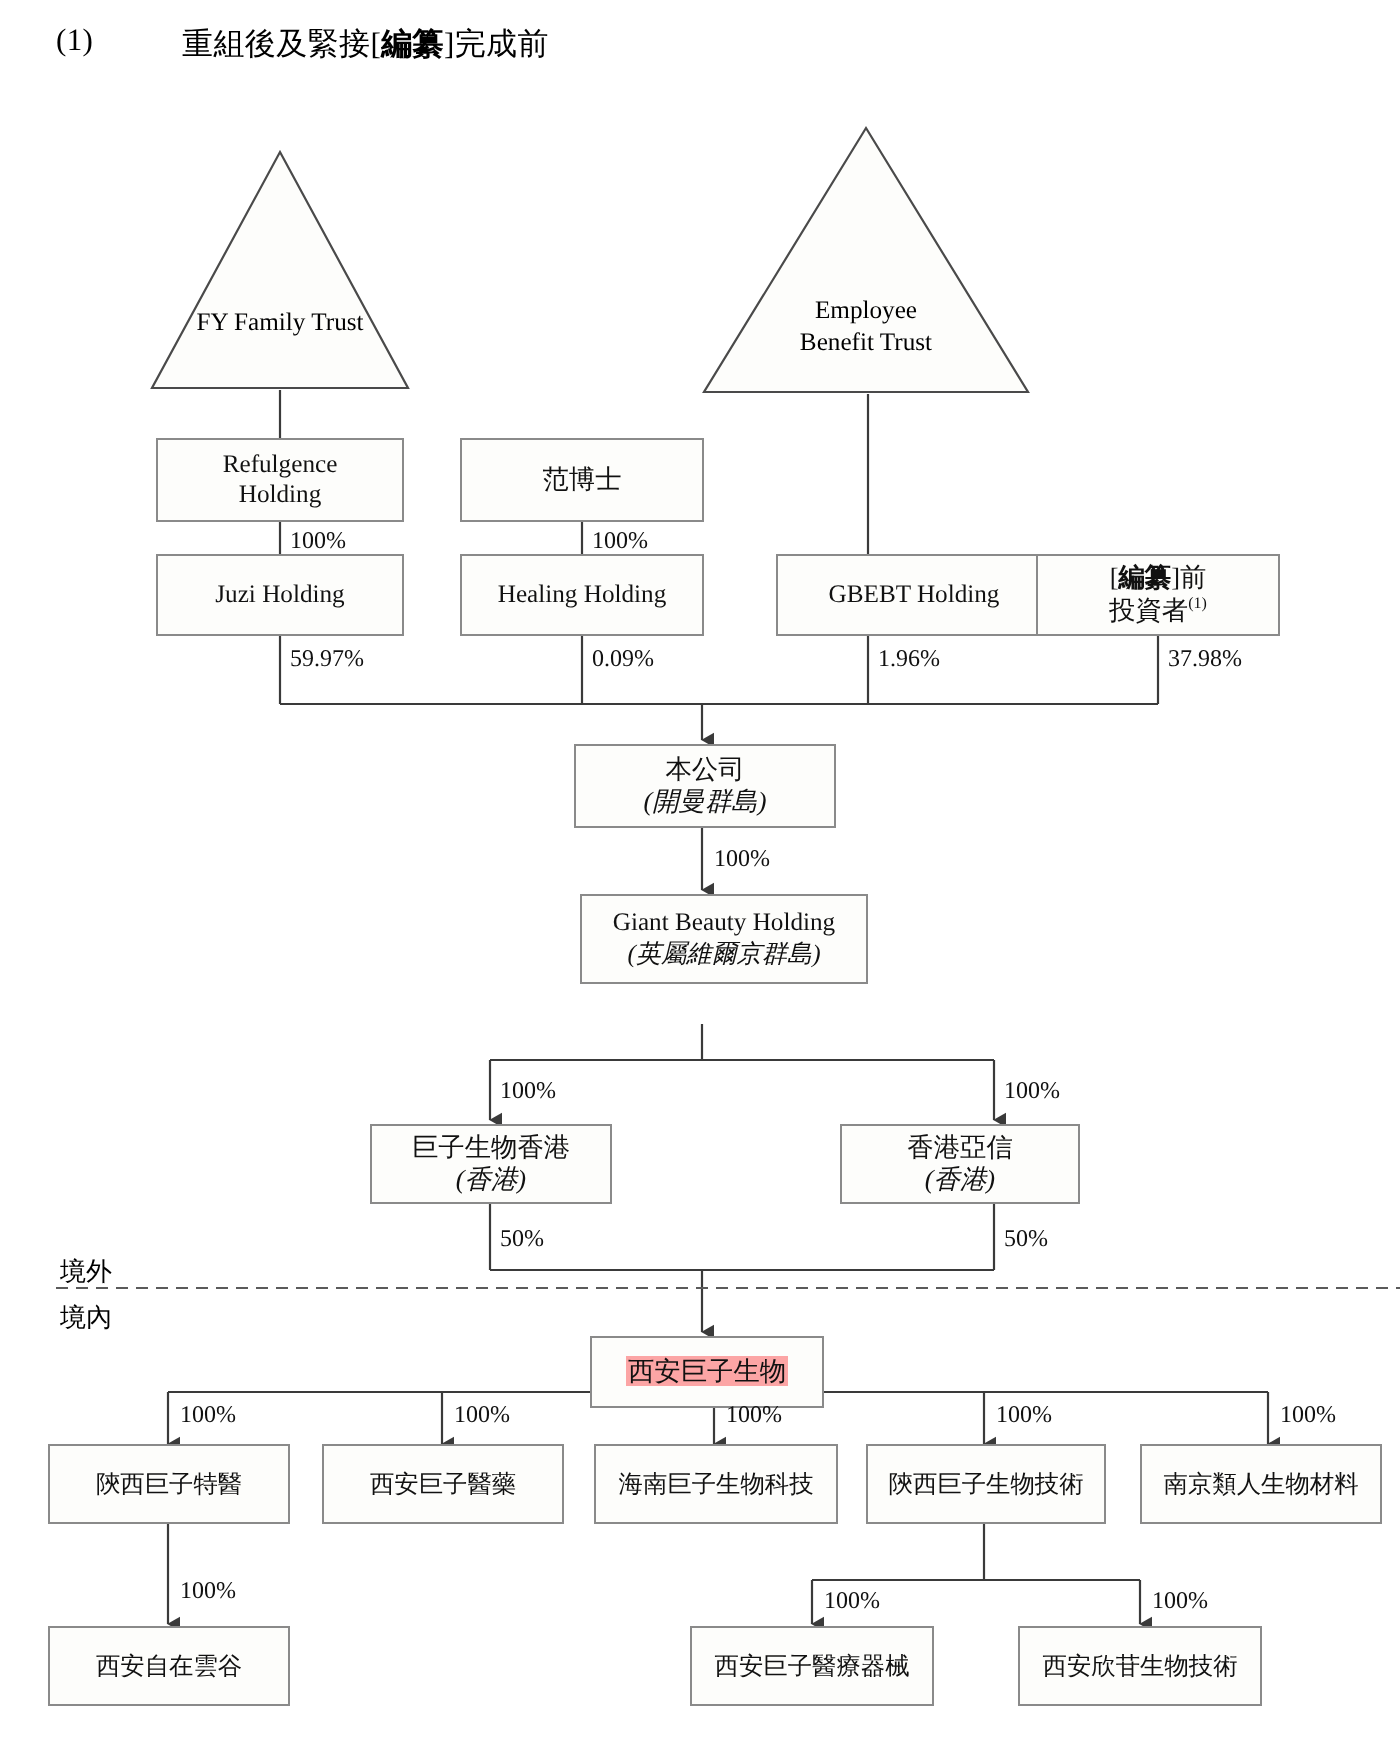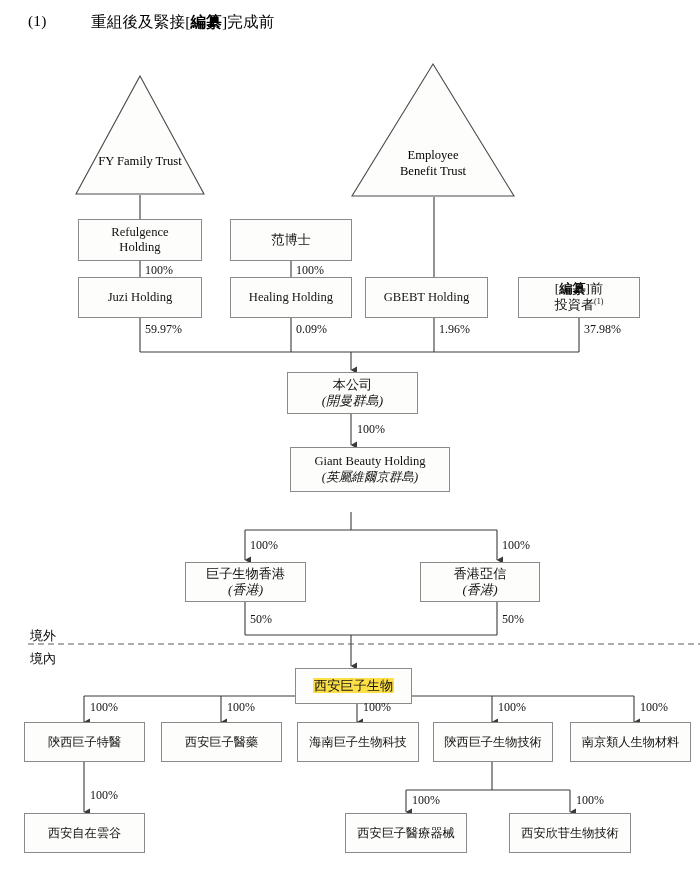--- a/index.html
+++ b/index.html
@@ -58,21 +58,21 @@
     white-space:nowrap;
     color:#111;
   }
 
   .zone{
     position:absolute;
     font-size:13px;
     white-space:nowrap;
   }
 
-  .hl{background:#fde047;padding:0 1px;}
+  .hl{background:#fca5a5;padding:0 1px;}
 
   .sup{font-size:8px;vertical-align:super;}
 </style>
 </head>
 <body>
 
 <div id="chart-root">
 
   <svg class="wires" viewBox="0 0 700 881">
     <defs>
@@ -158,35 +158,35 @@
   </div>
 
   <div class="node" style="left:230px;top:277px;width:122px;height:41px;">
     <div>Healing Holding</div>
   </div>
 
   <div class="node" style="left:78px;top:277px;width:124px;height:41px;">
     <div>Juzi Holding</div>
   </div>
 
-  <div class="node" style="left:365px;top:277px;width:123px;height:41px;">
+  <div class="node" style="left:388px;top:277px;width:138px;height:41px;">
     <div>GBEBT Holding</div>
   </div>
 
   <div class="node cn" style="left:518px;top:277px;width:122px;height:41px;">
     <div><span>[</span><b>編纂</b><span>]前</span></div>
     <div><span>投資者</span><span class="sup">(1)</span></div>
   </div>
 
   <div class="node cn" style="left:287px;top:372px;width:131px;height:42px;">
     <div>本公司</div>
     <div class="l2">(開曼群島)</div>
   </div>
 
-  <div class="node" style="left:289px;top:447px;width:160px;height:45px;left:290px;">
+  <div class="node" style="left:289px;top:447px;width:144px;height:45px;left:290px;">
     <div>Giant Beauty Holding</div>
     <div class="l2">(英屬維爾京群島)</div>
   </div>
 
   <div class="node cn" style="left:185px;top:562px;width:121px;height:40px;">
     <div>巨子生物香港</div>
     <div class="l2">(香港)</div>
   </div>
 
   <div class="node cn" style="left:420px;top:562px;width:120px;height:40px;">

